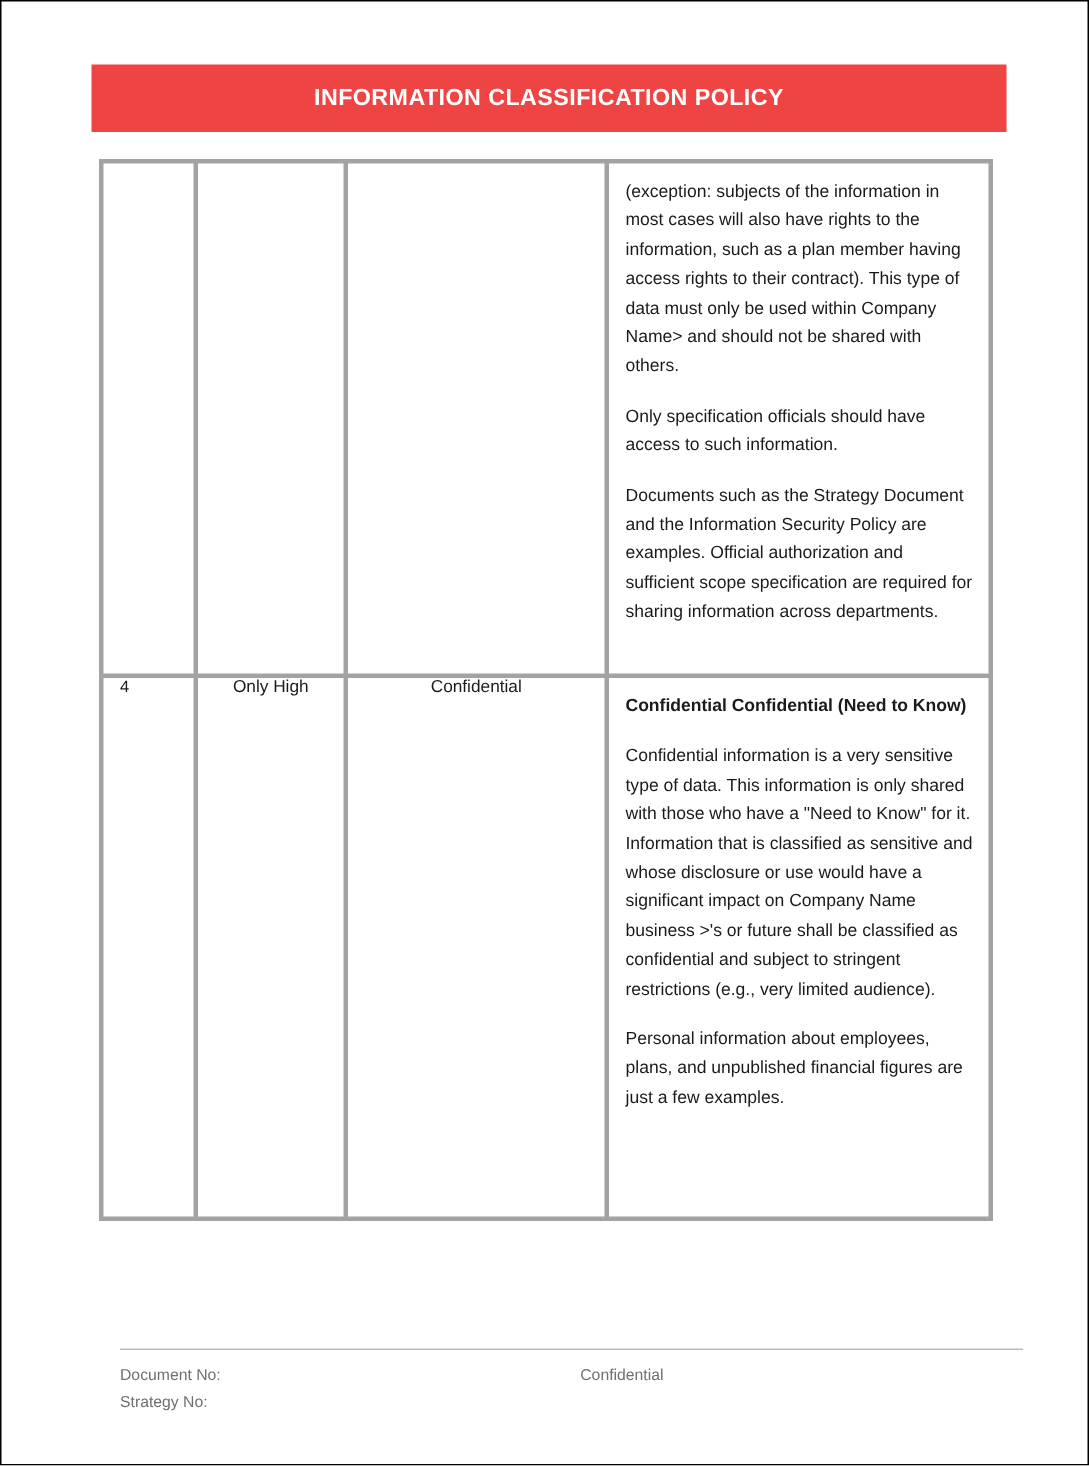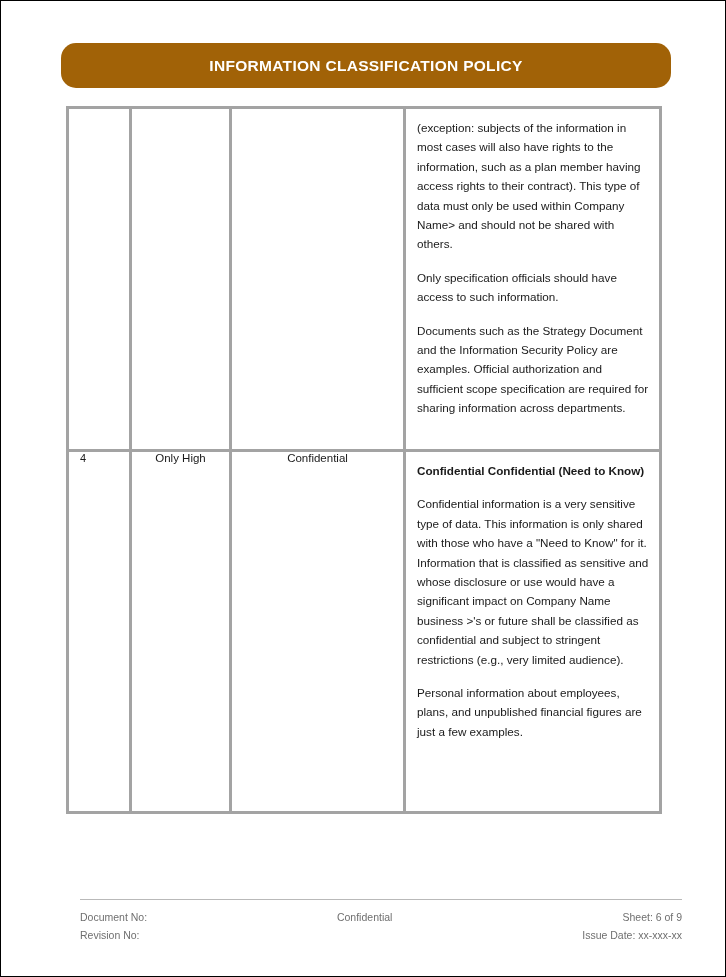--- a/index.html
+++ b/index.html
@@ -19,26 +19,25 @@
     box-sizing: border-box;
     overflow: hidden;
   }
   
   .banner {
     position: absolute;
     left: 60px;
     top: 42px;
     width: 610px;
     height: 45px;
-    background: #a16207;
+    background: #ef4444;
     display: flex;
     align-items: center;
     justify-content: center;
     box-sizing: border-box;
-    border-radius: 15px;
   }
   .banner-title {
     color: #ffffff;
     font-size: 15.5px;
     font-weight: bold;
     letter-spacing: 0.3px;
     text-align: center;
   }
   
   .doc-table {
@@ -173,25 +172,21 @@
         </td>
       </tr>
     </tbody>
   </table>
 
   <div class="footer">
     <div class="footer-rule"></div>
     <div class="footer-grid">
       <div class="footer-col-left">
         <div class="footer-line">Document No:</div>
-        <div class="footer-line">Revision No:</div>
+        <div class="footer-line">Strategy No:</div>
       </div>
       <div class="footer-col-mid">
         <div class="footer-line">Confidential</div>
-      </div>
-      <div class="footer-col-right">
-        <div class="footer-line">Sheet: 6 of 9</div>
-        <div class="footer-line">Issue Date: xx-xxx-xx</div>
       </div>
     </div>
   </div>
 
 </div>
 
 </body></html>

